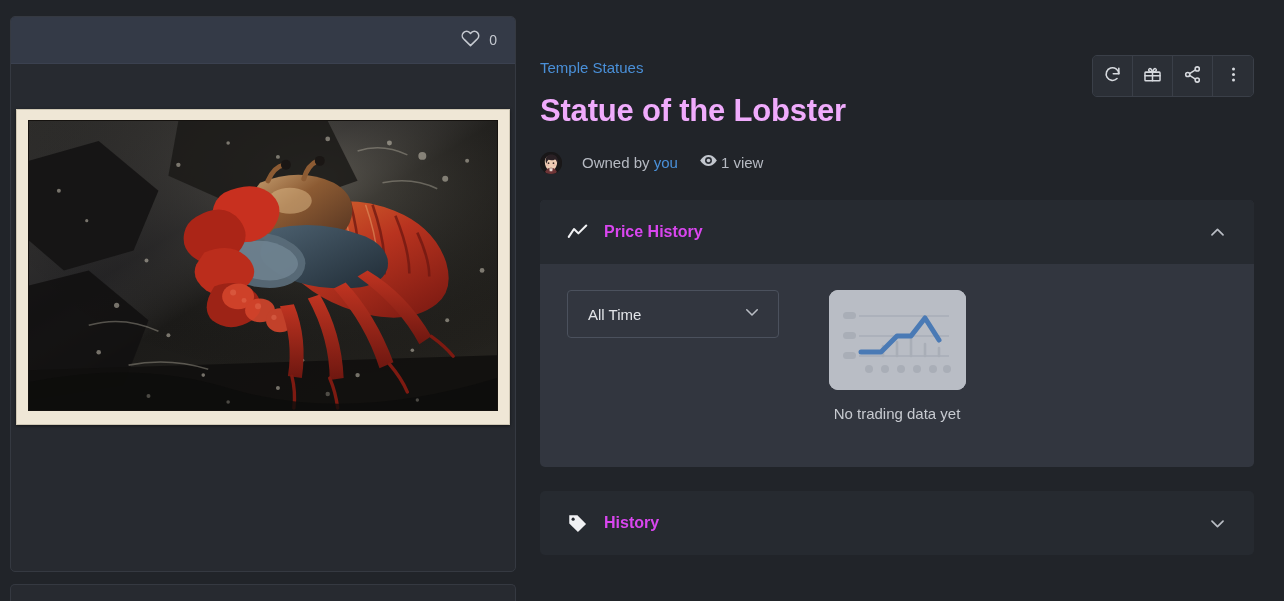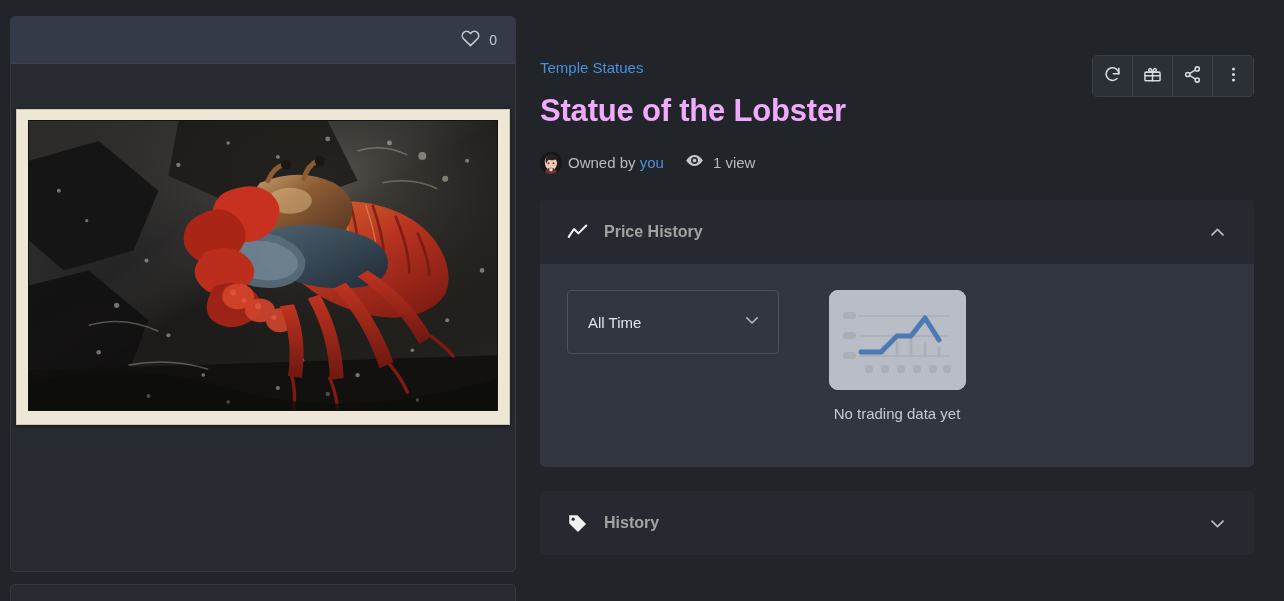--- a/index.html
+++ b/index.html
@@ -99,53 +99,53 @@
     margin-bottom: 17px;
   }
   .page-title {
     color: #f0abfc;
     font-size: 31px;
     font-weight: bold;
     letter-spacing: -.2px;
     margin-bottom: 22px;
   }
   .meta-row { display: flex; align-items: center; gap: 21px; margin-bottom: 26px; }
-  .owner-block { display: flex; align-items: center; gap: 6px; }
+  .owner-block { display: flex; align-items: center; gap: 20px; }
   .avatar {
     width: 22px; height: 22px; border-radius: 50%;
     overflow: hidden; background: #1d1b1c; flex: 0 0 22px;
   }
   .avatar svg { display: block; width: 100%; height: 100%; }
   .meta-text { color: #b6bac2; font-size: 15px; }
   .meta-link { color: #4a90d9; cursor: pointer; }
-  .views-block { display: flex; align-items: center; gap: 9px; }
+  .views-block { display: flex; align-items: center; gap: 3px; }
 
   
   .panel {
     background: #32363f;
     border-radius: 5px;
     overflow: hidden;
     margin-bottom: 24px;
   }
   .panel-header {
     height: 64px;
     background: #262a30;
     display: flex;
     align-items: center;
     padding: 0 27px;
     cursor: pointer;
   }
   .panel-header-icon { display: flex; align-items: center; margin-right: 16px; }
-  .panel-title { color: #a3a3a3; font-size: 16px; font-weight: bold; flex: 1; }
+  .panel-title { color: #d946ef; font-size: 16px; font-weight: bold; flex: 1; }
   .panel-chevron { display: flex; align-items: center; }
 
   .panel-body { padding: 26px 27px 28px 27px; position: relative; min-height: 203px; }
 
   .time-select {
-    width: 212px; height: 64px;
+    width: 212px; height: 48px;
     background: #32363f;
     border: 1px solid #4b515d;
     border-radius: 4px;
     display: flex; align-items: center;
     justify-content: space-between;
     padding: 0 17px 0 20px;
     cursor: pointer;
   }
   .time-select-label { color: #e2e4e8; font-size: 15px; }
 

